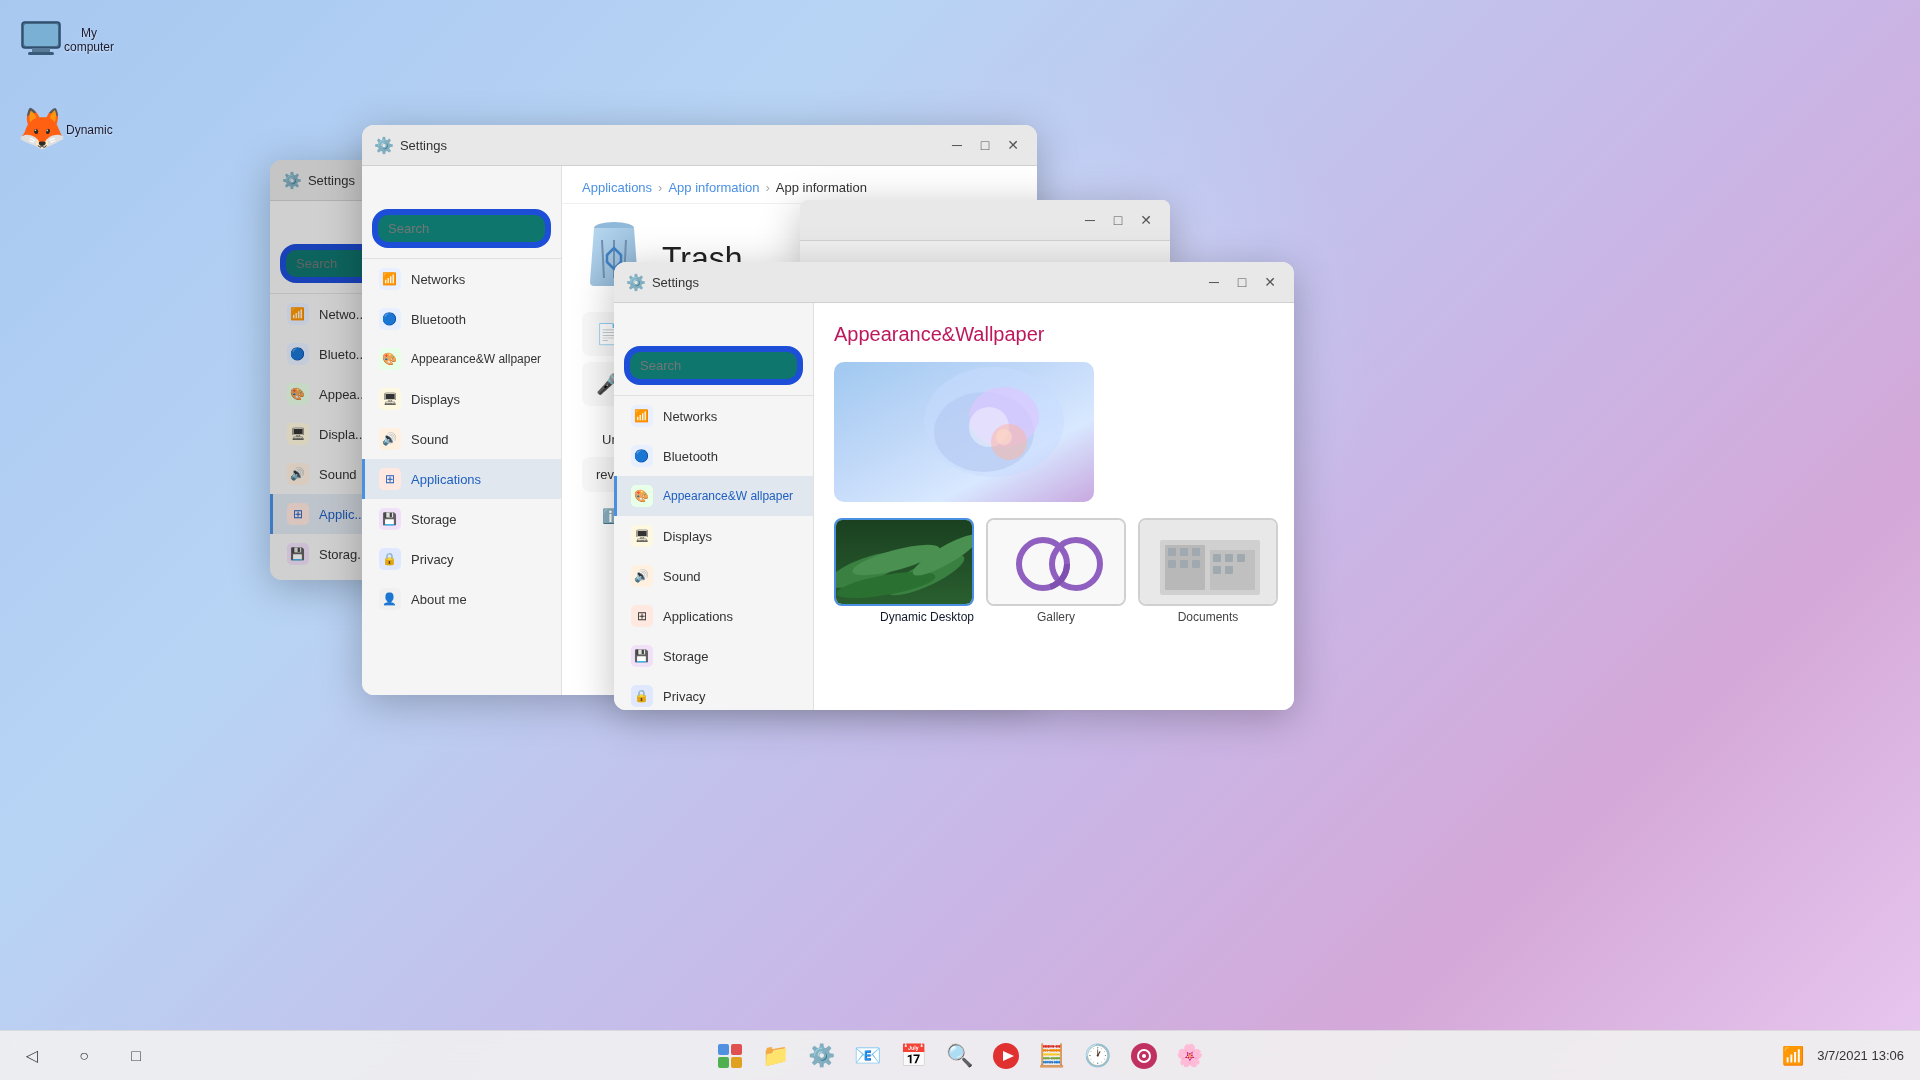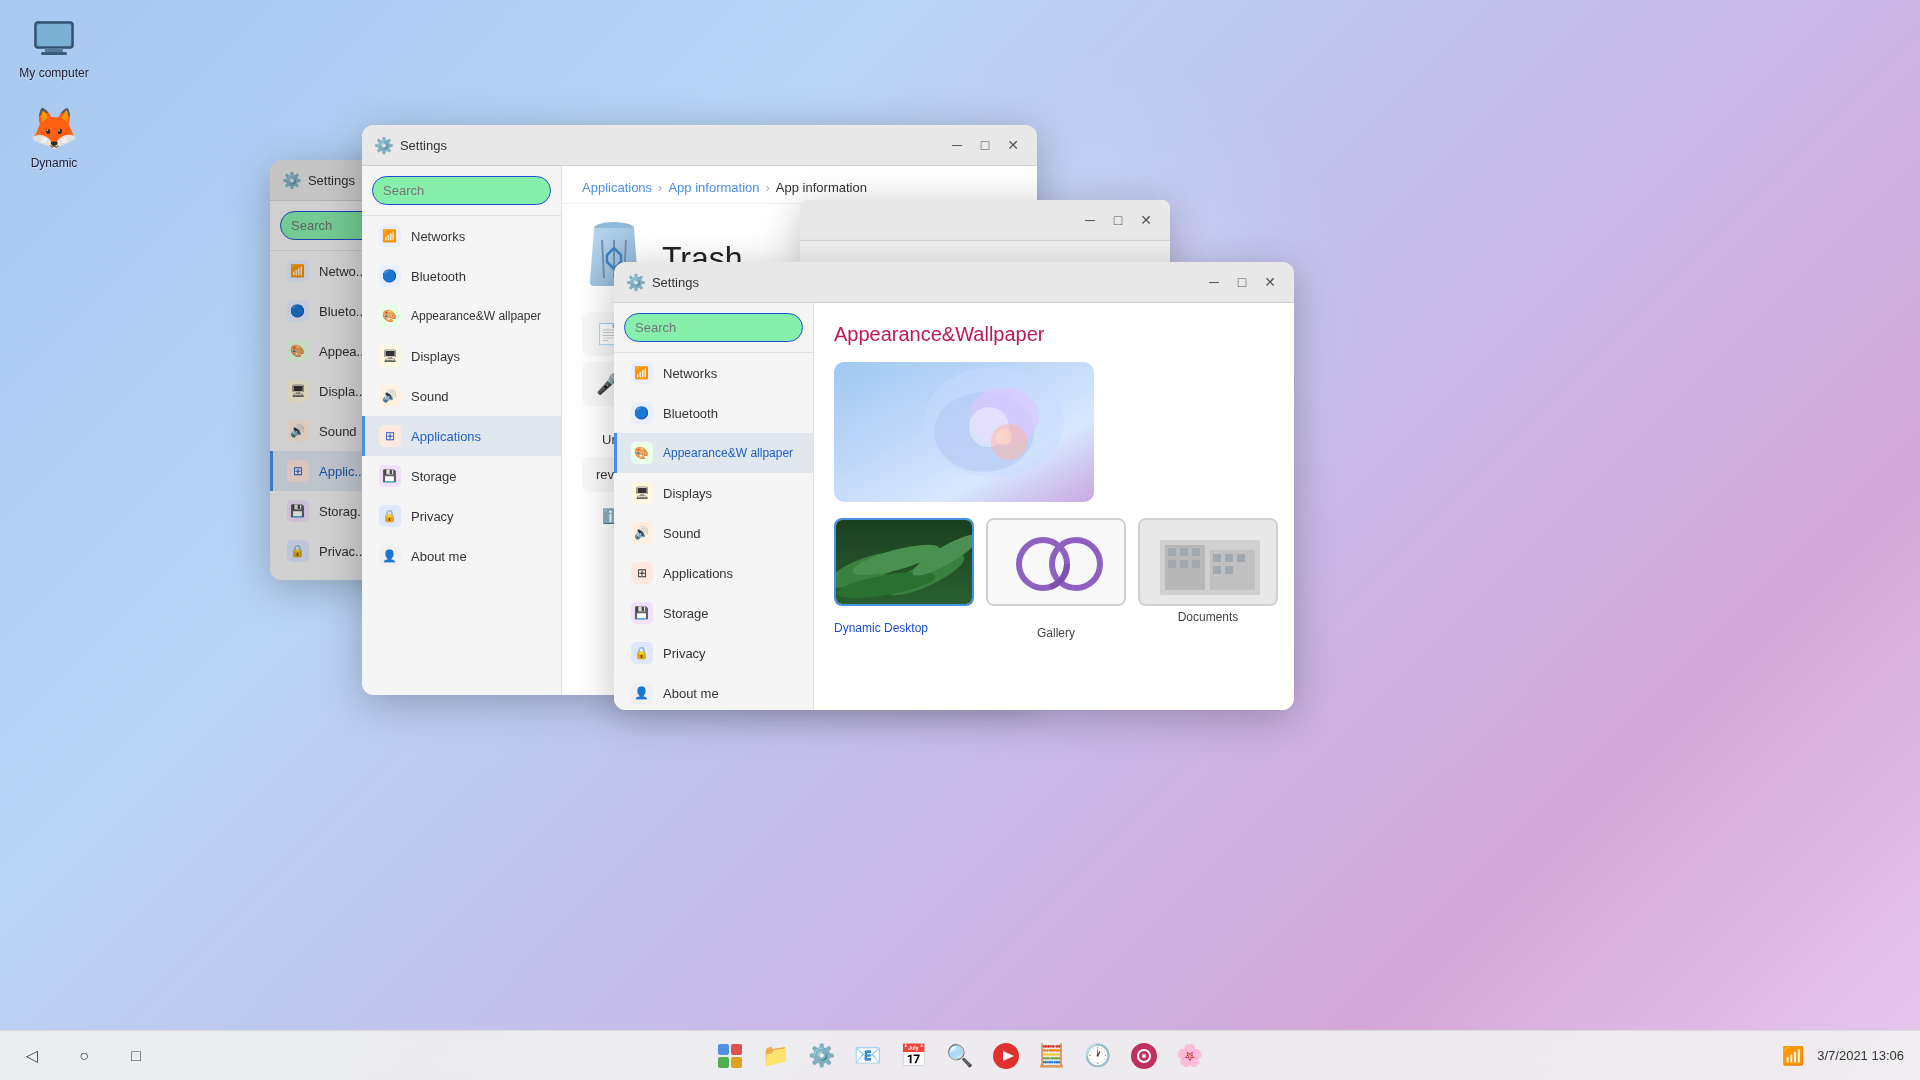--- a/index.html
+++ b/index.html
@@ -9,21 +9,20 @@
       overflow: hidden;
       font-family: 'Segoe UI', Arial, sans-serif;
       background: linear-gradient(135deg, #a8c8f0 0%, #b8d4f5 30%, #c8b8e8 60%, #d4a8d8 80%, #e8c8f0 100%);
       position: relative;
     }
 
     
     .desktop-icon {
       position: absolute;
       display: flex;
-      flex-direction: column;
       align-items: center;
       cursor: pointer;
       padding: 4px;
       border-radius: 4px;
       width: 80px;
     }
     .desktop-icon .icon-img {
       width: 48px;
       height: 48px;
       display: flex;
@@ -103,24 +102,25 @@
       flex-shrink: 0;
     }
     .settings-search {
       padding: 10px;
       border-bottom: 1px solid #e0e0e0;
     }
     .settings-search input {
       width: 100%;
       padding: 6px 10px;
       border-radius: 16px;
-      border: 1px solid #1d4ed8;
-      background: #86efac;
+      border: 6px solid #1d4ed8;
+      background: #0f766e;
       font-size: 13px;
       outline: none;
+      margin-top: 33px;
     }
     .sidebar-item {
       display: flex;
       align-items: center;
       gap: 10px;
       padding: 9px 14px;
       cursor: pointer;
       font-size: 13px;
       color: #333;
       border-left: 3px solid transparent;
@@ -599,34 +599,34 @@
                   </defs>
                   <rect width="140" height="88" fill="url(#dynbg)"></rect>
 
                   <ellipse cx="30" cy="50" rx="40" ry="12" fill="#3a8040" transform="rotate(-20,30,50)"></ellipse>
                   <ellipse cx="60" cy="40" rx="45" ry="10" fill="#4a9050" transform="rotate(-15,60,40)"></ellipse>
                   <ellipse cx="90" cy="55" rx="42" ry="11" fill="#3a8040" transform="rotate(-25,90,55)"></ellipse>
                   <ellipse cx="50" cy="65" rx="50" ry="10" fill="#2a7030" transform="rotate(-10,50,65)"></ellipse>
                   <ellipse cx="110" cy="35" rx="38" ry="9" fill="#4a9050" transform="rotate(-30,110,35)"></ellipse>
                 </svg>
               </div>
-              <div style="font-size:12px;color:#1d4ed8;text-align:left;margin-top:15px;">Dynamic Desktop</div>
+              <div style="font-size:12px;color:#0f172a;text-align:right;margin-top:4px;">Dynamic Desktop</div>
             </div>
 
             <div style="cursor:pointer;">
               <div style="width:140px;height:88px;border-radius:8px;border:2px solid #d0d0d0;overflow:hidden;">
                 <svg width="140" height="88" viewBox="0 0 140 88">
                   <rect width="140" height="88" fill="#f8f8f8"></rect>
 
                   <circle cx="55" cy="44" r="24" fill="none" stroke="#9060c0" stroke-width="6"></circle>
                   <circle cx="88" cy="44" r="24" fill="none" stroke="#9060c0" stroke-width="6"></circle>
                   <circle cx="55" cy="44" r="24" fill="none" stroke="#8050b0" stroke-width="6" stroke-dasharray="30 120" stroke-dashoffset="0"></circle>
                 </svg>
               </div>
-              <div style="font-size:12px;color:#444;text-align:center;margin-top:20px;">Gallery</div>
+              <div style="font-size:12px;color:#444;text-align:center;margin-top:4px;">Gallery</div>
             </div>
 
             <div style="cursor:pointer;">
               <div style="width:140px;height:88px;border-radius:8px;border:2px solid #d0d0d0;overflow:hidden;">
                 <svg width="140" height="88" viewBox="0 0 140 88">
                   <rect width="140" height="88" fill="#e8e8e8"></rect>
 
                   <rect x="20" y="20" width="100" height="55" fill="#d0d0d0" rx="2"></rect>
                   <rect x="25" y="25" width="40" height="45" fill="#b8b8b8" rx="1"></rect>
                   <rect x="70" y="30" width="45" height="40" fill="#c0c0c0" rx="1"></rect>

